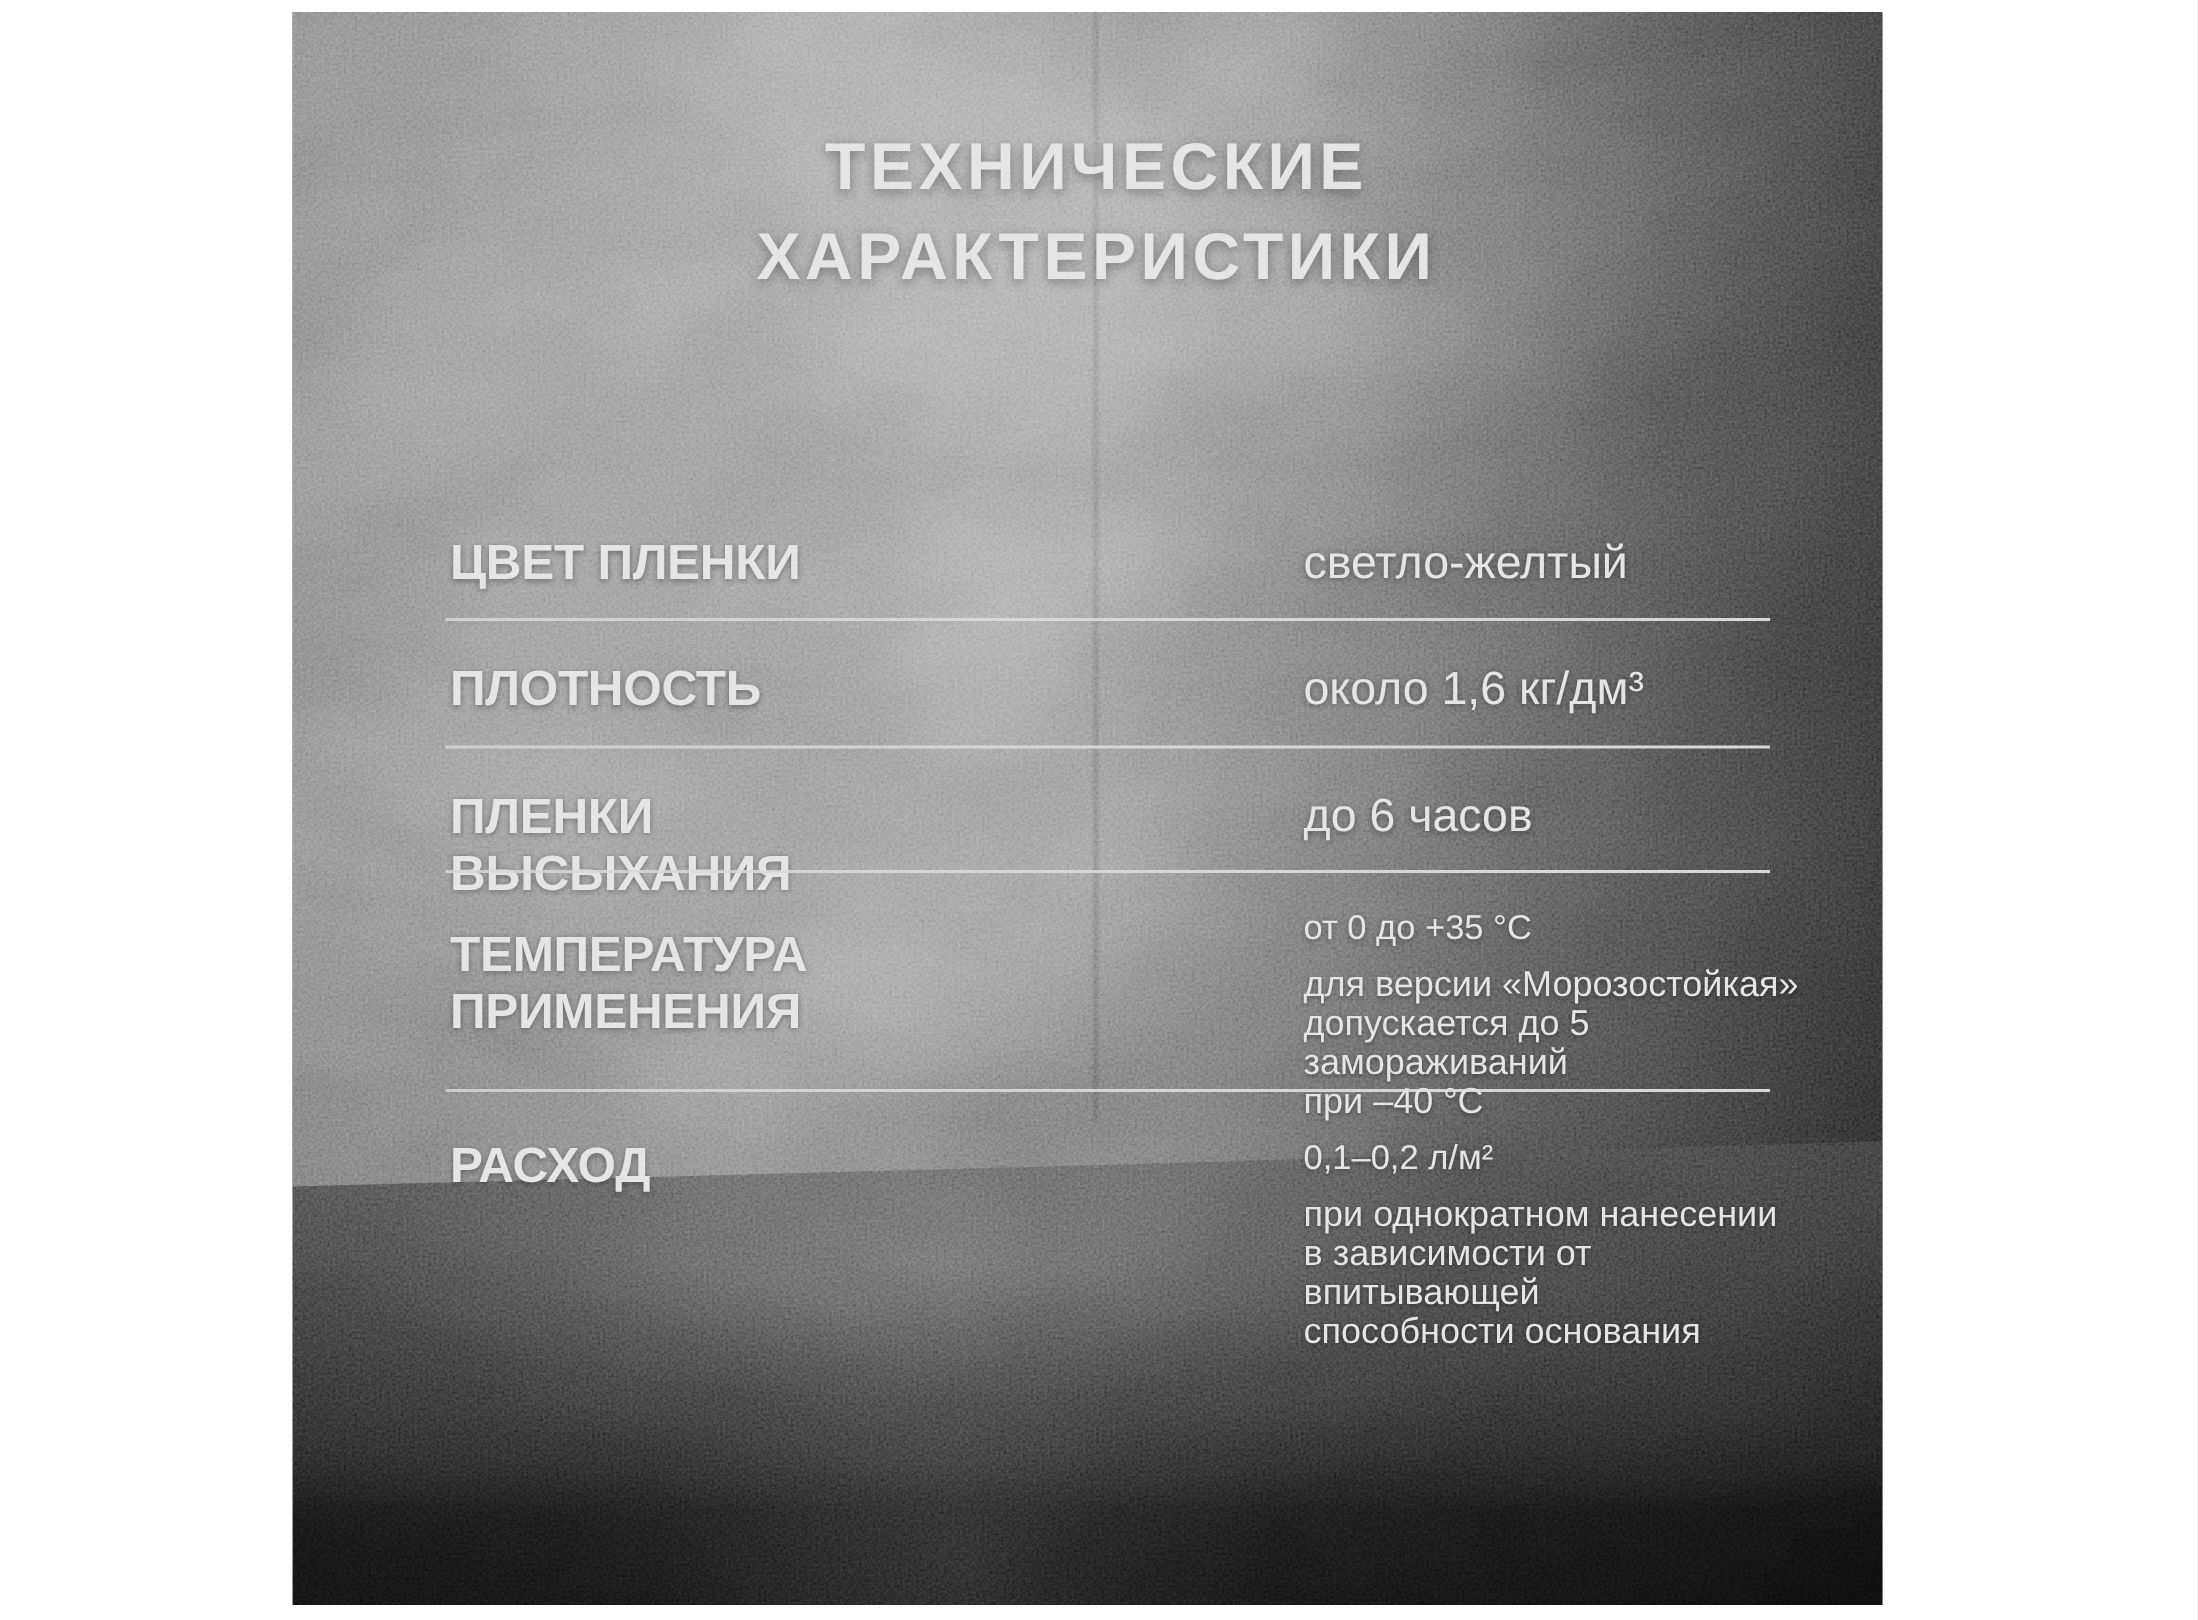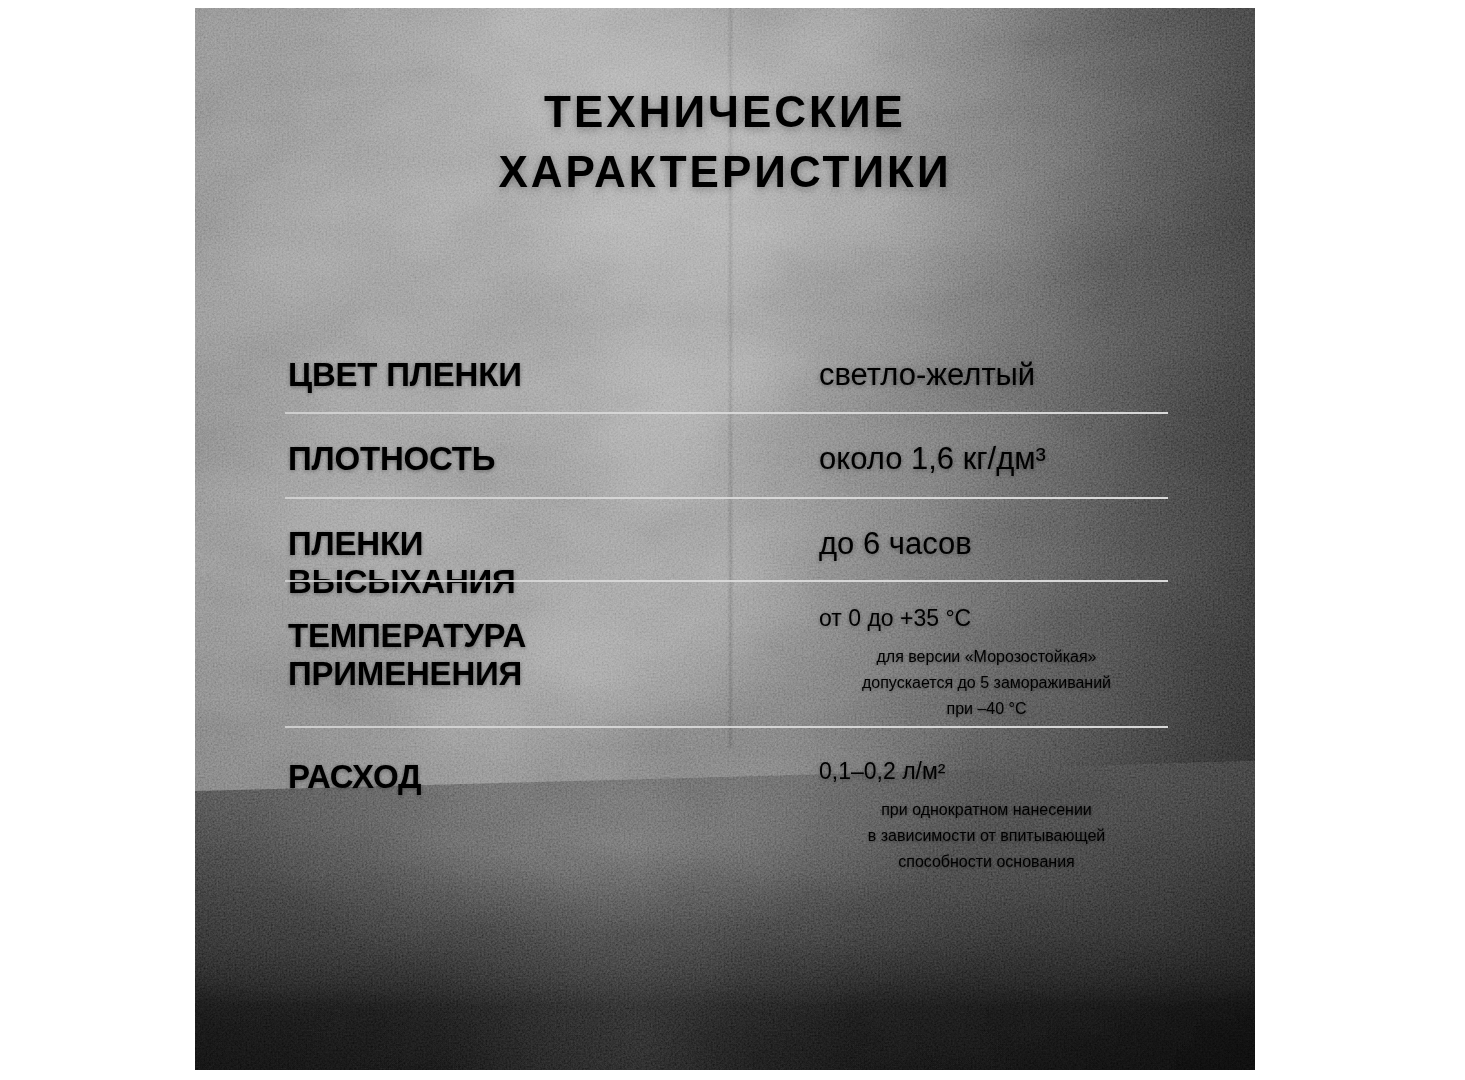--- a/index.html
+++ b/index.html
@@ -66,21 +66,22 @@
     pointer-events: none;
   }
   .noise-mottle { mix-blend-mode: overlay; opacity: 0.32; }
   .noise-grain  { mix-blend-mode: soft-light; opacity: 0.85; }
 
   
   .content {
     position: absolute;
     inset: 0;
     z-index: 5;
-    color: #000000;
+    color: #e5e5e5;
+    margin-left: 12px;
   }
 
   .title {
     position: absolute;
     top: 74px;
     left: 0;
     width: 100%;
     text-align: center;
     font-size: 44px;
     line-height: 60px;
@@ -117,37 +118,36 @@
     line-height: 38px;
     font-weight: bold;
     letter-spacing: -0.2px;
     text-shadow: 0 1px 4px rgba(0,0,0,0.4), 0 0 12px rgba(255,255,255,0.18);
   }
   .r4 .label { padding-top: 17px; }
   .r5 .label { padding-top: 5px; }
 
   .val {
     position: absolute;
-    left: 624px;
+    left: 662px;
     width: 335px;
   }
   .value {
     font-size: 31px;
     line-height: 37px;
     font-weight: normal;
     text-shadow: 0 1px 4px rgba(0,0,0,0.4);
   }
   .r4 .value, .r5 .value { font-size: 23px; }
   .note {
     margin-top: 7px;
-    font-size: 16px;
+    font-size: 24px;
     line-height: 26px;
     white-space: pre-line;
     text-shadow: 0 1px 3px rgba(0,0,0,0.4);
-    text-align: center;
   }
 </style>
 </head>
 <body>
 
 <div class="card">
 
   <div class="wall"></div>
   <div class="seam"></div>
   <div class="floor"></div>

